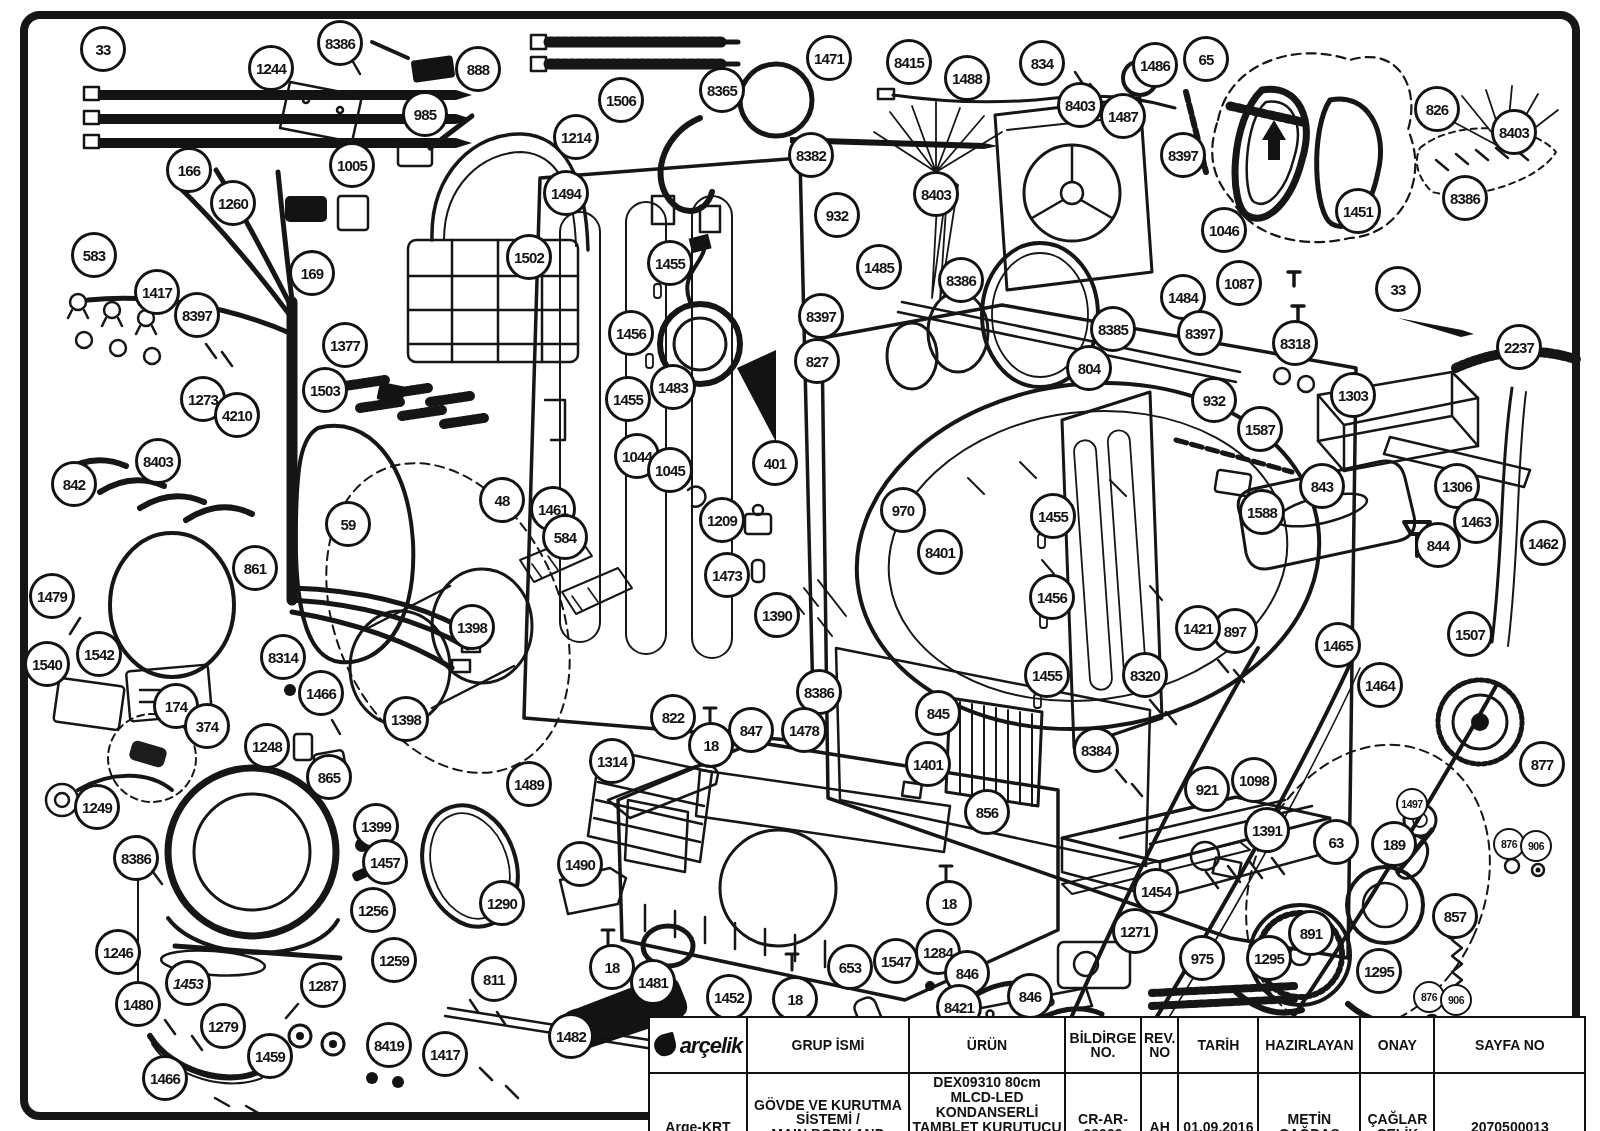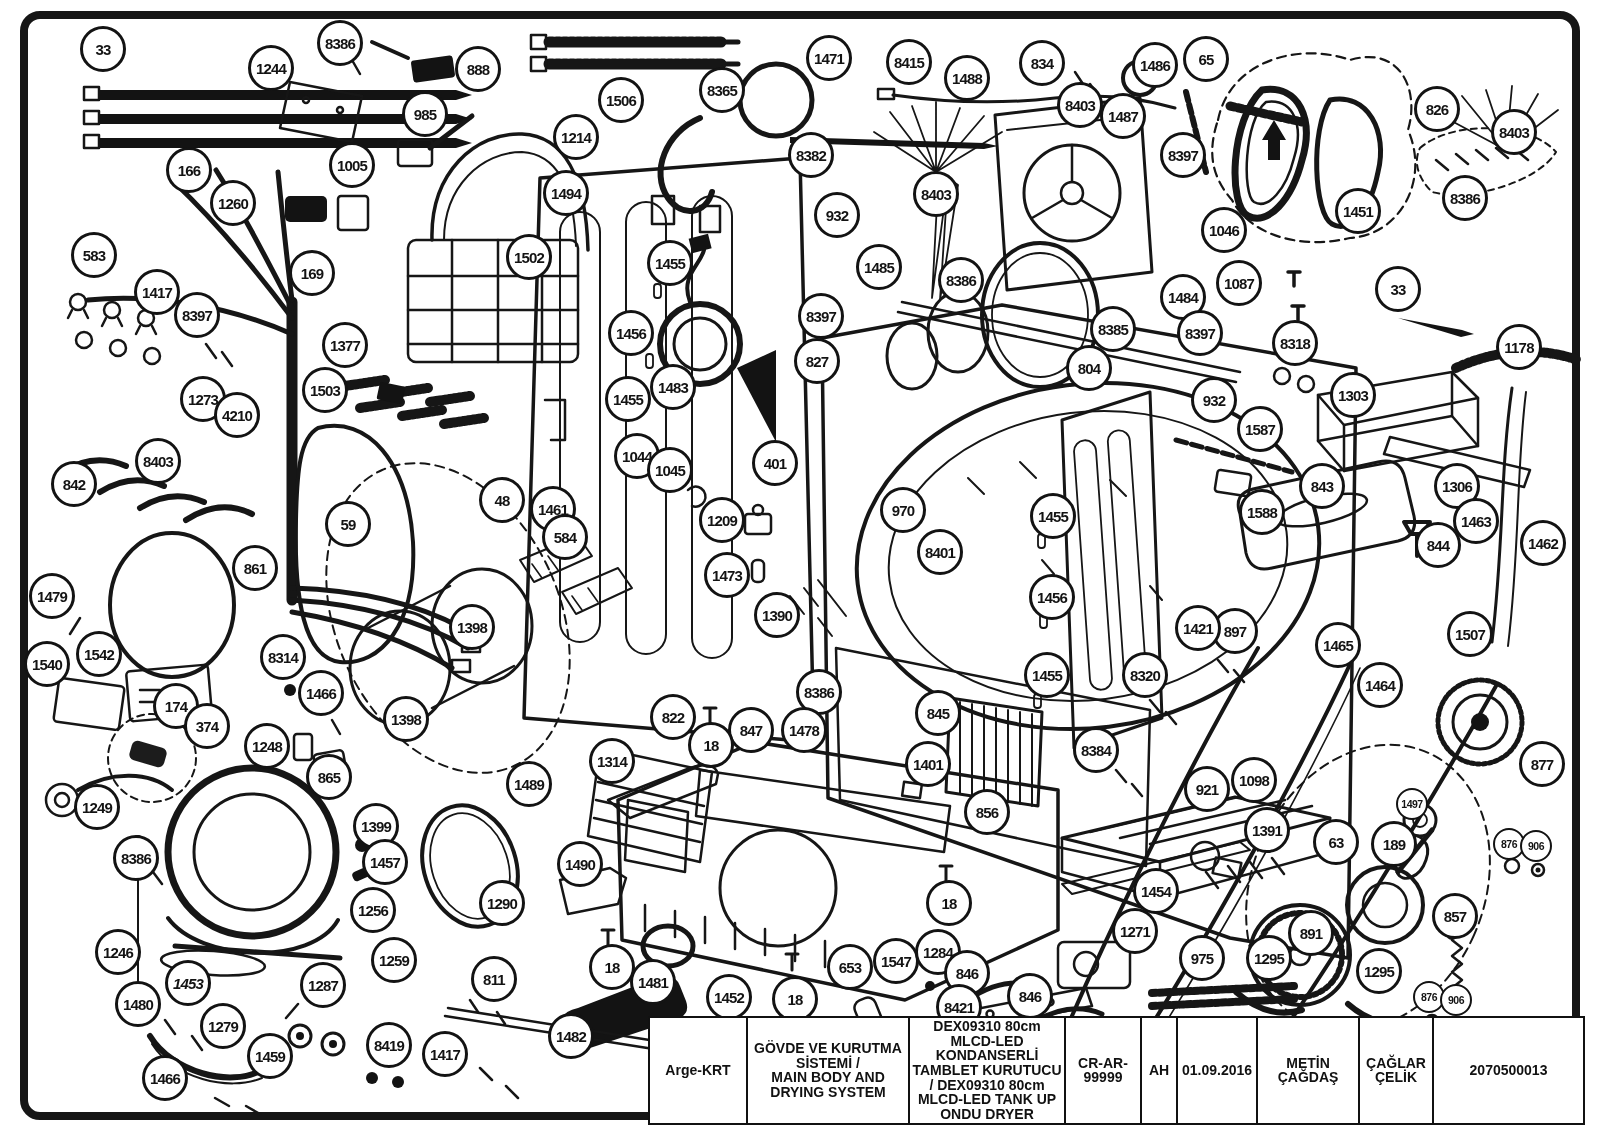--- a/index.html
+++ b/index.html
@@ -502,21 +502,21 @@
     <div class="callout" style="left: 1414px; top: 86px;">826</div>
     <div class="callout" style="left: 1491px; top: 109px;">8403</div>
     <div class="callout" style="left: 1442px; top: 175px;">8386</div>
     <div class="callout" style="left: 1216px; top: 260px;">1087</div>
     <div class="callout" style="left: 1375px; top: 266px;">33</div>
     <div class="callout" style="left: 1090px; top: 306px;">8385</div>
     <div class="callout" style="left: 1160px; top: 274px;">1484</div>
     <div class="callout" style="left: 1177px; top: 310px;">8397</div>
     <div class="callout" style="left: 1272px; top: 320px;">8318</div>
     <div class="callout" style="left: 1066px; top: 345px;">804</div>
-    <div class="callout" style="left: 1496px; top: 324px;">1178</div>
+    <div class="callout" style="left: 1496px; top: 324px;">2237</div>
     <div class="callout" style="left: 1191px; top: 377px;">932</div>
     <div class="callout" style="left: 1237px; top: 406px;">1587</div>
     <div class="callout" style="left: 1239px; top: 489px;">1588</div>
     <div class="callout" style="left: 1330px; top: 372px;">1303</div>
     <div class="callout" style="left: 1434px; top: 463px;">1306</div>
     <div class="callout" style="left: 1299px; top: 463px;">843</div>
     <div class="callout" style="left: 1415px; top: 522px;">844</div>
     <div class="callout" style="left: 1453px; top: 498px;">1463</div>
     <div class="callout" style="left: 1520px; top: 520px;">1462</div>
     <div class="callout" style="left: 1315px; top: 622px;">1465</div>
@@ -544,20 +544,38 @@
     <div class="callout" style="left: 1288px; top: 910px;">891</div>
     <div class="callout" style="left: 1179px; top: 935px;">975</div>
     <div class="callout" style="left: 1246px; top: 935px;">1295</div>
     <div class="callout" style="left: 1356px; top: 948px;">1295</div>
     <div class="callout small" style="left: 1413px; top: 981px;">876</div>
     <div class="callout small" style="left: 1440px; top: 984px;">906</div>
   </div>
 
 <table class="titleblock">
   <tbody>
+      <tr>
+    <td class="hdr c-logo">
+      <span class="logo-row">
+        <span class="logo-mark"></span>
+        <span class="logo-text">arçelik</span>
+      </span>
+    </td>
+    <td class="hdr c-grup">GRUP İSMİ</td>
+    <td class="hdr c-urun">ÜRÜN</td>
+    <td class="hdr c-bild">BİLDİRGE
+NO.</td>
+    <td class="hdr c-rev">REV.
+NO</td>
+    <td class="hdr c-tarih">TARİH</td>
+    <td class="hdr c-haz">HAZIRLAYAN</td>
+    <td class="hdr c-onay">ONAY</td>
+    <td class="hdr c-sayfa">SAYFA NO</td>
+  </tr>
   <tr>
     <td class="val c-logo">Arge-KRT</td>
     <td class="val c-grup grup-val">GÖVDE VE KURUTMA SİSTEMİ /
 MAIN BODY AND DRYING SYSTEM</td>
     <td class="val c-urun urun-val">DEX09310 80cm MLCD-LED KONDANSERLİ
 TAMBLET KURUTUCU / DEX09310 80cm
 MLCD-LED TANK UP ONDU DRYER</td>
     <td class="val c-bild">CR-AR-99999</td>
     <td class="val c-rev">AH</td>
     <td class="val c-tarih">01.09.2016</td>

